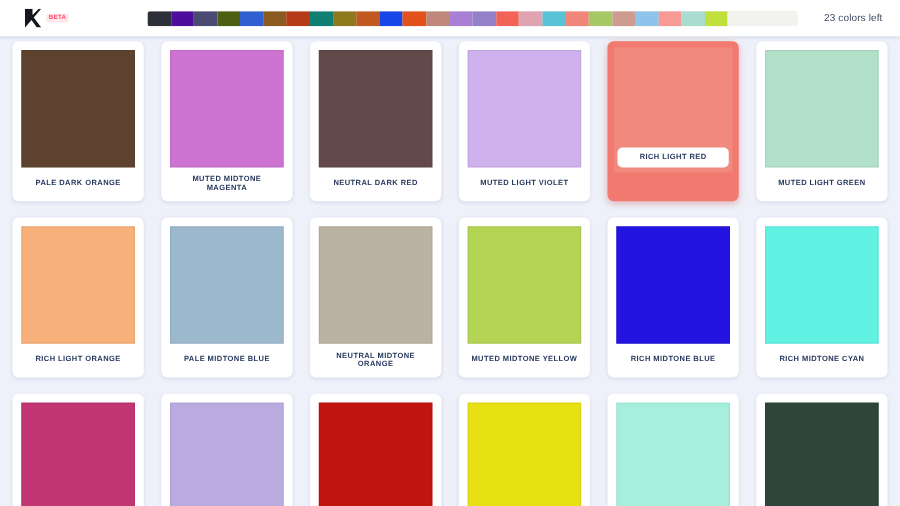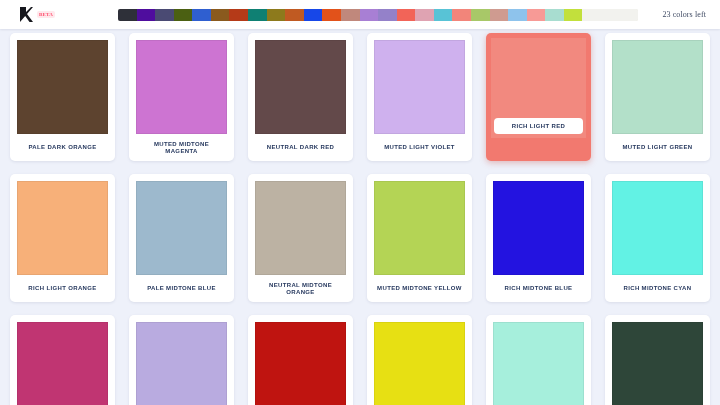--- a/index.html
+++ b/index.html
@@ -20,21 +20,20 @@
   #header {
     position: absolute;
     left: 0; top: 0;
     width: 720px;
     height: 29px;
     background: #ffffff;
     display: flex;
     align-items: center;
     box-shadow: 0 1px 2px rgba(40,50,90,0.10);
     z-index: 5;
-    font-family: Liberation Serif, serif;
   }
 
   #brand {
     display: flex;
     align-items: center;
     gap: 4px;
     padding-left: 20px;
     width: 118px;
     flex: 0 0 auto;
   }

